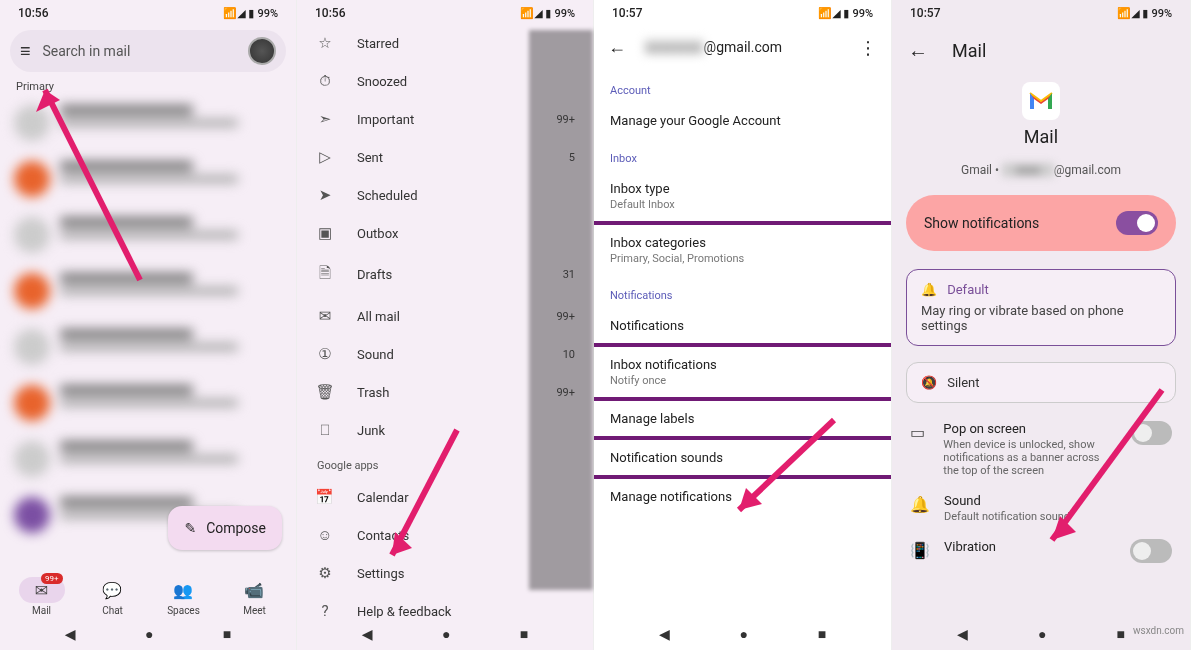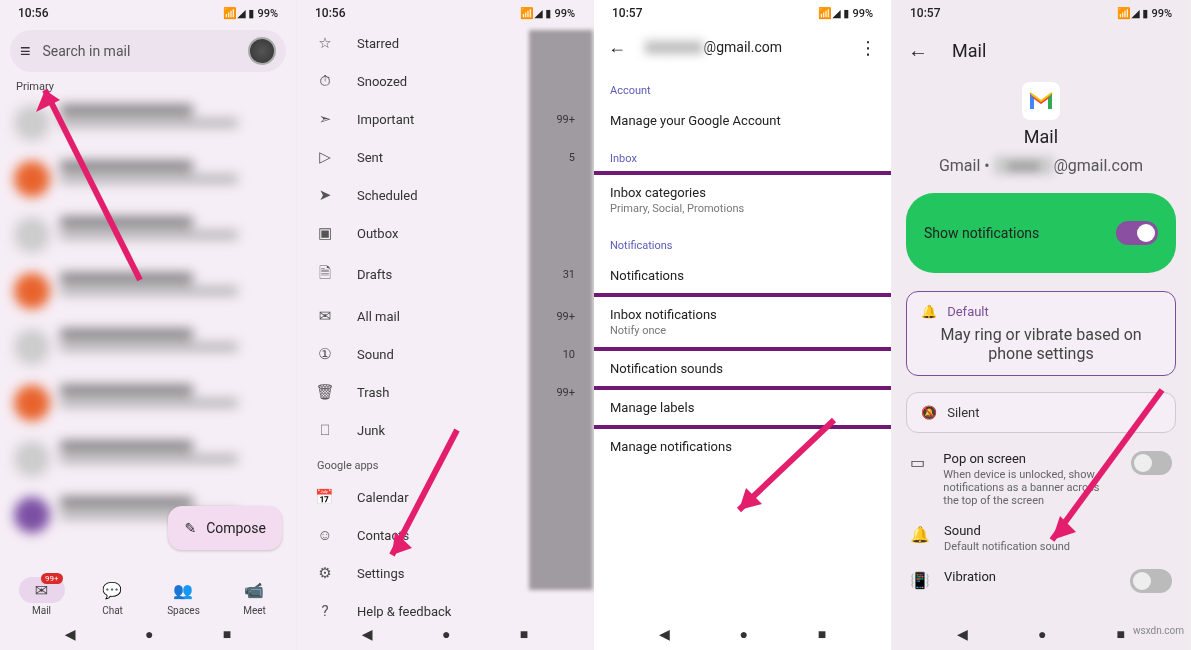--- a/index.html
+++ b/index.html
@@ -53,30 +53,30 @@
   .srow { padding:10px 16px; border-top:4px solid #701a75; font-size:13px; color:#222; }
   .srow.noborder { border-top:none; }
   .srow .sub { font-size:11px; color:#777; margin-top:2px; }
 
   
   .p4 .hdr4 { display:flex; align-items:center; padding:14px 16px; font-size:18px; color:#222; }
   .p4 .hdr4 .back { font-size:20px; margin-right:24px; }
   .appblock { display:flex; flex-direction:column; align-items:center; padding:6px 0 10px; }
   .glogo { width:38px; height:38px; background:#fff; border-radius:8px; display:flex; align-items:center; justify-content:center; font-weight:700; }
   .appblock .title { font-size:18px; margin-top:6px; color:#222; }
-  .appblock .sub { font-size:16px; color:#555; margin-top:9px; }
+  .appblock .sub { font-size:12px; color:#555; margin-top:16px; }
   .appblock .sub .blur { filter:blur(4px); background:#ccc; padding:0 14px; border-radius:3px; }
-  .pill { margin:8px 14px; background:#22c55e; border-radius:28px; padding:28px 18px; display:flex; align-items:center; font-size:14px; color:#222; }
+  .pill { margin:8px 14px; background:#fca5a5; border-radius:28px; padding:16px 18px; display:flex; align-items:center; font-size:14px; color:#222; }
   .toggle { width:42px; height:24px; border-radius:14px; background:#8a4fa0; margin-left:auto; position:relative; }
   .toggle::after { content:""; position:absolute; right:3px; top:3px; width:18px; height:18px; background:#fff; border-radius:50%; }
   .toggle.off { background:#bbb; }
   .toggle.off::after { left:3px; right:auto; background:#eee; }
   .card { margin:10px 14px 6px; border:1.5px solid #7a4f99; border-radius:12px; padding:12px 14px; background:#f6eef6; }
   .card .ct { color:#7a4f99; font-size:13px; display:flex; align-items:center; gap:10px; }
-  .card .cs { font-size:16px; color:#444; margin-top:6px;text-align:center; }
+  .card .cs { font-size:13px; color:#444; margin-top:6px; }
   .card.silent { border:1px solid #ccc; background:#f6eef6; }
   .card.silent .ct { color:#333; }
   .optrow { display:flex; align-items:flex-start; padding:12px 18px 4px; gap:14px; }
   .optrow .oico { width:20px; font-size:16px; color:#444; margin-top:2px; }
   .optrow .ot { font-size:13px; color:#222; }
   .optrow .os { font-size:11px; color:#666; margin-top:2px; max-width:180px; }
   .optrow .tg { margin-left:auto; }
 
   svg.arrow path { stroke:#e21e6d; stroke-width:6; fill:none; }
   svg.arrow polygon { fill:#e21e6d; }
@@ -281,37 +281,41 @@
     <span class="back">←</span>
     <span class="blurmail">xxxxxxxx</span>
     <span>@gmail.com</span>
     <span class="more">⋮</span>
   </div>
   <div class="section-lbl">Account</div>
   <div class="srow noborder">
       <div>Manage your Google Account</div>
     </div>
   <div class="section-lbl">Inbox</div>
+  <div class="srow noborder">
+      <div>Inbox type</div>
+      <div class="sub">Default Inbox</div>
+    </div>
   <div class="srow">
       <div>Inbox categories</div>
       <div class="sub">Primary, Social, Promotions</div>
     </div>
   <div class="section-lbl">Notifications</div>
   <div class="srow noborder">
       <div>Notifications</div>
     </div>
   <div class="srow">
       <div>Inbox notifications</div>
       <div class="sub">Notify once</div>
     </div>
   <div class="srow">
+      <div>Manage labels</div>
+    </div>
+  <div class="srow">
       <div>Notification sounds</div>
-    </div>
-  <div class="srow">
-      <div>Manage labels</div>
     </div>
   <div class="srow">
       <div>Manage notifications</div>
     </div>
   <div style="flex:1"></div>
   <div class="navbar">
     <span>◀</span>
     <span>●</span>
     <span>■</span>
   </div>

